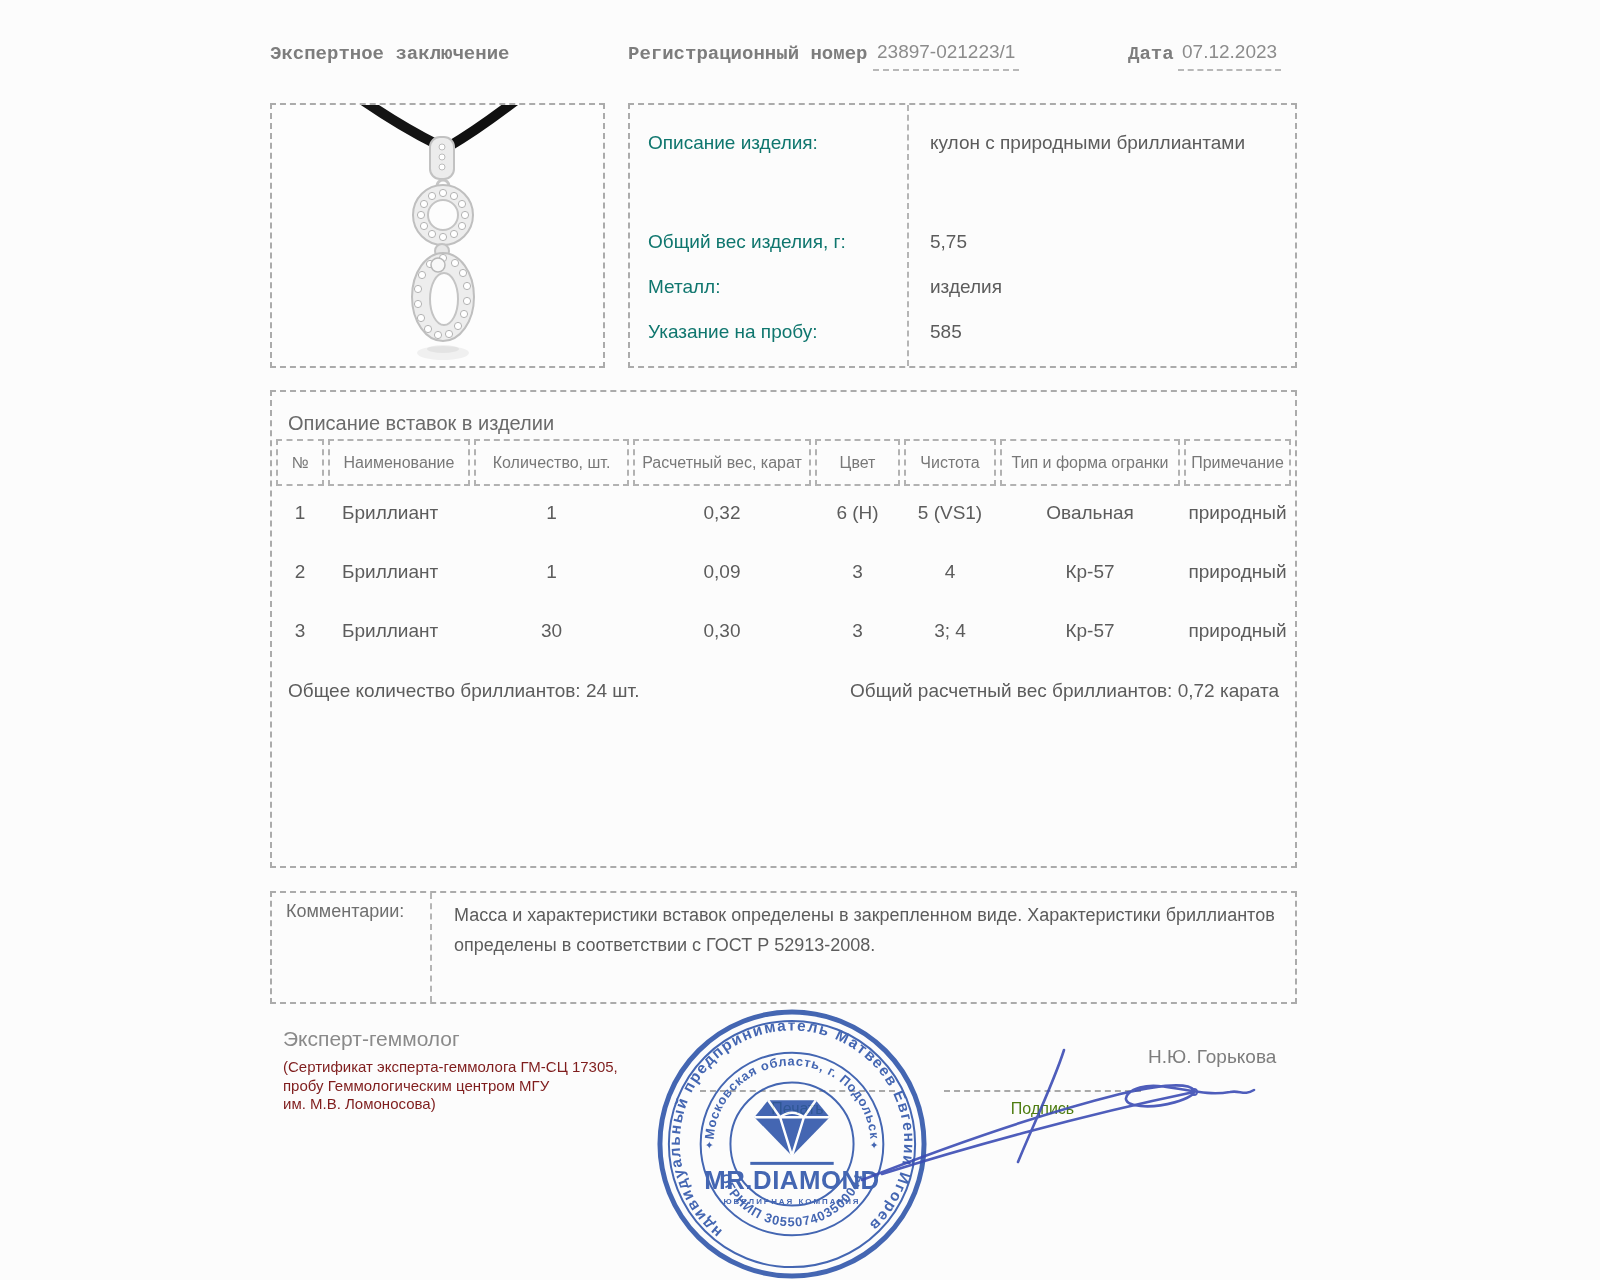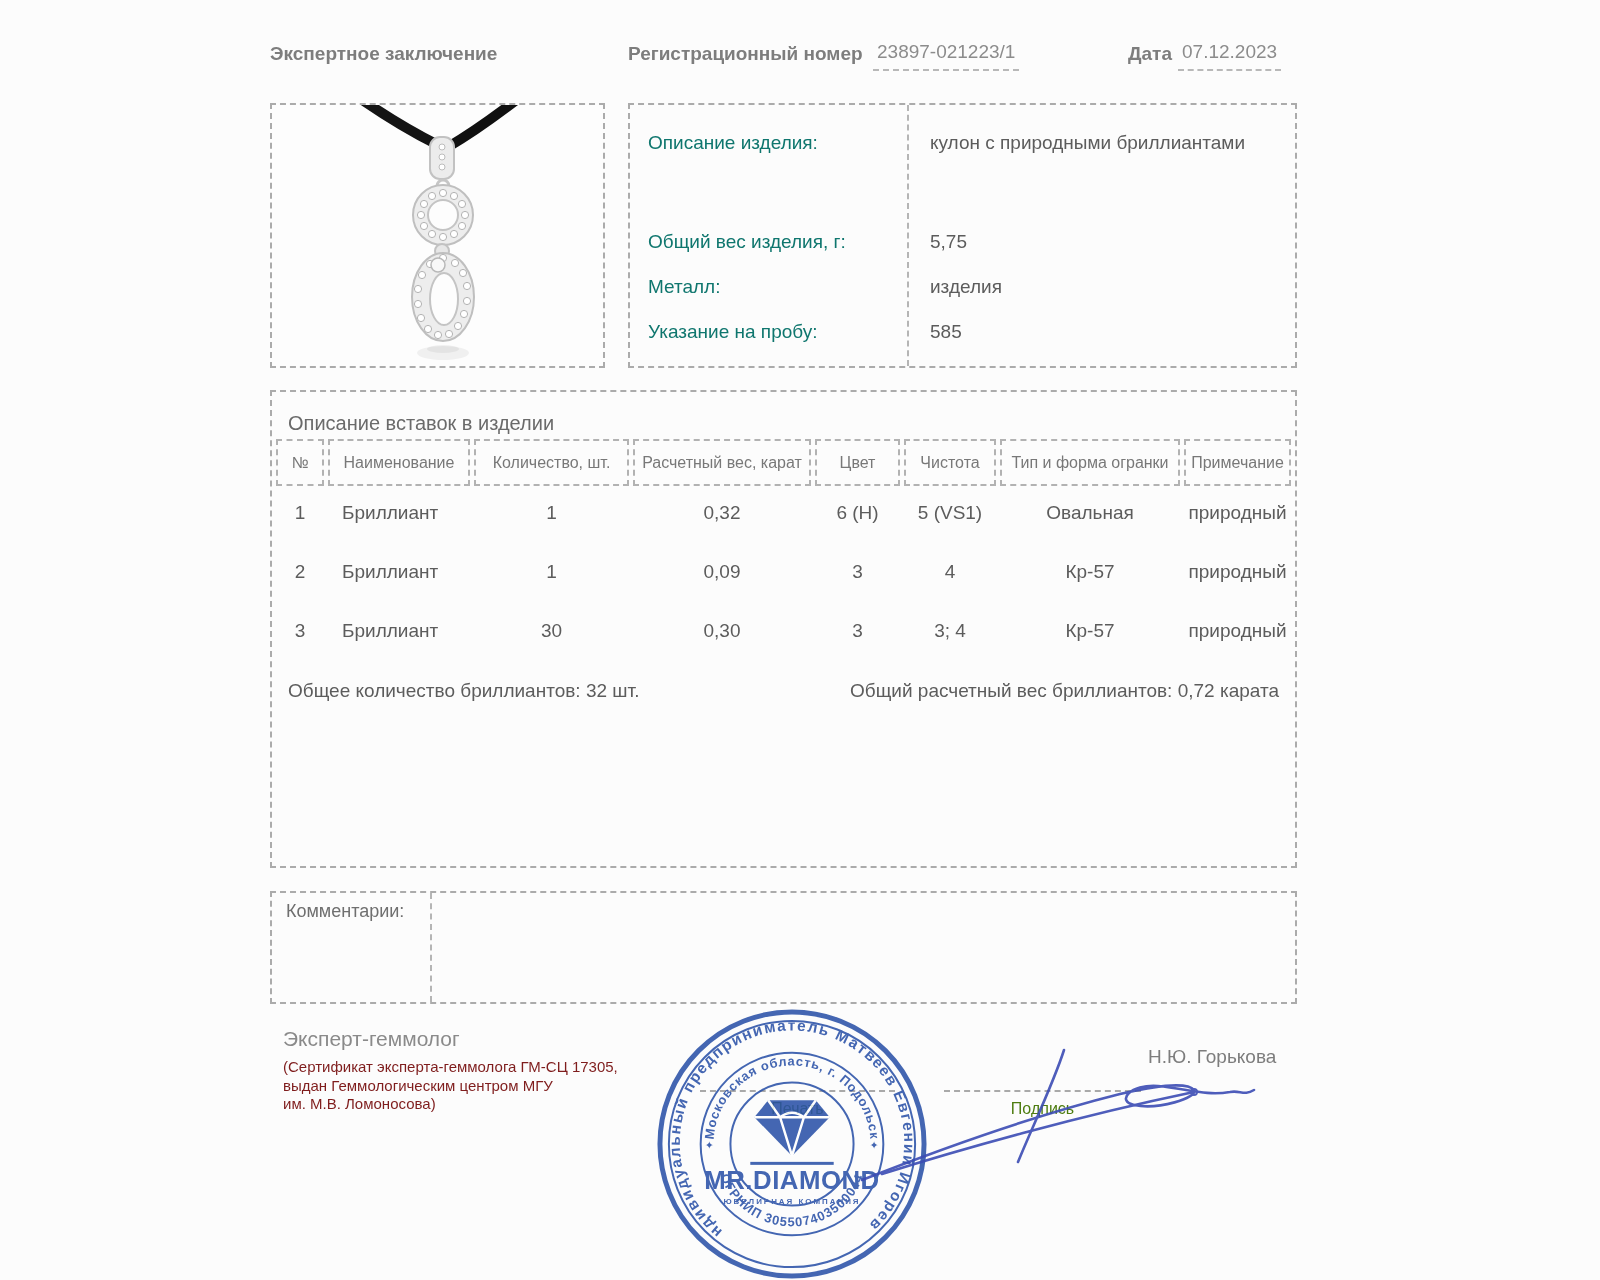--- a/index.html
+++ b/index.html
@@ -2,21 +2,21 @@
 <html><head>
 <meta charset="utf-8">
 <style>
   * { margin:0; padding:0; box-sizing:border-box; }
   html,body { background:#fcfcfc; }
   .page {
     position:relative; width:1600px; height:1280px; background:#fcfcfc;
     font-family:"Liberation Sans","DejaVu Sans",sans-serif; color:#5f5f5f; overflow:hidden;
   }
   .abs { position:absolute; }
-  .hdr-label { font-size:19px; font-weight:bold; color:#7d7d7d; }
+  .hdr-label { font-size:19px; font-weight:bold; color:#7d7d7d;font-family:Liberation Mono, monospace; }
   .hdr-value { font-size:19px; color:#8c8c8c; border-bottom:2px dashed #b8b8b8; padding:0 4px 6px 4px; }
   .dashed-box { border:2px dashed #ababab; }
   
   .photo-box { left:270px; top:103px; width:335px; height:265px; background:#fdfdfd; }
   .desc-box  { left:628px; top:103px; width:669px; height:265px; }
   .desc-divider { position:absolute; left:277px; top:0; bottom:0; border-left:2px dashed #b5b5b5; }
   .desc-label { position:absolute; left:18px; font-size:19px; color:#0f766e; }
   .desc-value { position:absolute; left:300px; font-size:19px; color:#5c5c5c; }
   
   .table-box { left:270px; top:390px; width:1027px; height:478px; }
@@ -163,33 +163,34 @@
       <div class="td c0">3</div>
       <div class="td c1">Бриллиант</div>
       <div class="td c2">30</div>
       <div class="td c3">0,30</div>
       <div class="td c4">3</div>
       <div class="td c5">3; 4</div>
       <div class="td c6">Кр-57</div>
       <div class="td c7">природный</div>
     </div>
     <div class="totals">
-      <span>Общее количество бриллиантов: 32 шт.</span>
+      <span>Общее количество бриллиантов: 24 шт.</span>
       <span>Общий расчетный вес бриллиантов: 0,72 карата</span>
     </div>
   </div>
 
   <div class="abs dashed-box comments-box">
     <div class="comments-label">Комментарии:</div>
+    <div class="comments-text">Масса и характеристики вставок определены в закрепленном виде. Характеристики бриллиантов определены в соответствии с ГОСТ Р 52913-2008.</div>
   </div>
 
   <div class="abs expert-title">Эксперт-геммолог</div>
   <div class="abs expert-cert">
     <div>(Сертификат эксперта-геммолога ГМ-СЦ 17305,</div>
-    <div>выдан Геммологическим центром МГУ</div>
+    <div>пробу Геммологическим центром МГУ</div>
     <div>им. М.В. Ломоносова)</div>
   </div>
 
   <div class="abs sig-line" style="left:700px; top:1090px; width:195px;"></div>
   <div class="abs sig-label" style="left:700px; top:1100px; width:195px;">Печать</div>
 
   <div class="abs sig-line" style="left:944px; top:1090px; width:197px;"></div>
   <div class="abs sig-label" style="left:944px; top:1100px; width:197px;">Подпись</div>
 
   <div class="abs expert-name">Н.Ю. Горькова</div>

